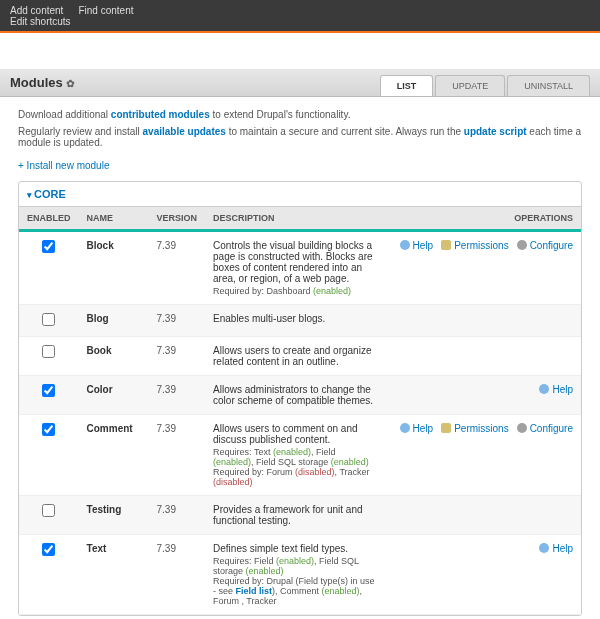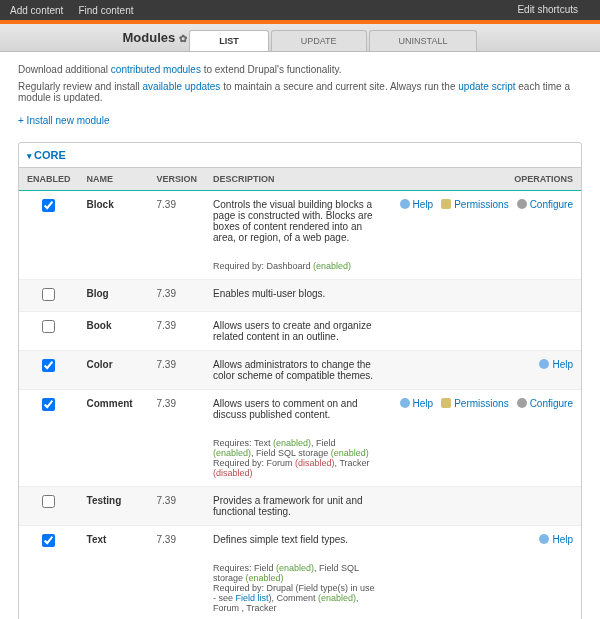--- a/index.html
+++ b/index.html
@@ -1,45 +1,45 @@
 <!DOCTYPE html>
 <html><head>
 <meta charset="utf-8">
 <style>
 * { box-sizing: border-box; margin: 0; padding: 0; }
 body { font-family: "Lucida Grande", Verdana, sans-serif; font-size: 11px; color: #333; background: #fff; }
-.topbar { background: #3a3a3a; color: #ccc; padding: 4px 10px; display: flex; justify-content: space-between; border-bottom: 4px solid #f97316; }
+.topbar { background: #3a3a3a; color: #ccc; padding: 4px 10px; display: flex; justify-content: space-between; border-bottom: 2px solid #f97316; flex-direction: column; }
 .topbar a { color: #ddd; text-decoration: none; margin-right: 12px; font-size: 10px; }
-.header { background: linear-gradient(#e8e8e8, #d5d5d5); border-bottom: 1px solid #bbb; padding: 6px 10px 0 10px; display: flex; justify-content: center; align-items: flex-end; }
+.header { background: linear-gradient(#e8e8e8, #d5d5d5); border-bottom: 1px solid #bbb; padding: 6px 10px 0 10px; display: flex; justify-content: space-between; align-items: flex-end; margin-top: 36px; }
 .page-title { font-size: 13px; font-weight: bold; padding-bottom: 6px; }
 .gear { color: #666; font-size: 10px; }
 .tabs { display: flex; }
-.tab { background: #e0e0e0; border: 1px solid #bbb; border-bottom: none; padding: 5px 29px; font-size: 9px; color: #666; margin-left: 2px; border-radius: 3px 3px 0 0; }
+.tab { background: #e0e0e0; border: 1px solid #bbb; border-bottom: none; padding: 5px 16px; font-size: 9px; color: #666; margin-left: 2px; border-radius: 3px 3px 0 0; }
 .tab.active { background: #fff; font-weight: bold; color: #333; }
 .content { padding: 12px 18px; }
 .intro { margin-bottom: 6px; color: #555; font-size: 10px; }
-a.link { color: #0074bd; text-decoration: none; }
-.install-link { color: #0074bd; text-decoration: none; font-size: 10px; display: inline-block; margin: 6px 0 16px 0; }
+a.link { color: #0074bd; text-decoration: none; font-weight: bold; }
+.install-link { color: #0074bd; text-decoration: none; font-size: 10px; display: inline-block; margin: 6px 0 10px 0; }
 .fieldset { border: 1px solid #ccc; border-radius: 3px; padding: 0; margin-bottom: 12px; }
 .legend { color: #0074bd; font-weight: bold; font-size: 11px; padding: 6px 8px; }
 .legend::before { content: "▾ "; font-size: 9px; }
 table { width: 100%; border-collapse: collapse; font-size: 10px; }
-thead th { background: #e8e8e8; border-top: 1px solid #ccc; border-bottom: 1px solid #14b8a6; padding: 6px 8px; text-align: left; font-weight: bold; color: #555; font-size: 9px; }
+thead th { background: #e8e8e8; border-top: 1px solid #ccc; border-bottom: 3px solid #14b8a6; padding: 6px 8px; text-align: left; font-weight: bold; color: #555; font-size: 9px; }
 tbody td { padding: 8px; border-bottom: 1px solid #eee; vertical-align: top; }
 tbody tr:nth-child(even) { background: #f7f7f7; }
 .col-enabled { width: 46px; text-align: center; }
 .col-name { width: 70px; font-weight: bold; margin-top: 24px; }
 .col-version { width: 44px; color: #555; }
 .col-ops { width: 160px; text-align: right; white-space: nowrap; }
 .op { color: #0074bd; text-decoration: none; margin-left: 8px; font-size: 10px; display: inline-flex; align-items: flex-start; gap: 3px; }
 .op-icon { display: inline-block; width: 10px; height: 10px; border-radius: 2px; }
 .ic-help { background: #7fb8e8; border-radius: 50%; }
 .ic-perm { background: #d4c070; }
 .ic-conf { background: #a0a0a0; border-radius: 50%; }
-.req { color: #555; font-size: 9px; margin-top: 18px; }
+.req { color: #555; font-size: 9px; margin-top: 2px; }
 .enabled { color: #5a9e3d; }
 .disabled { color: #b84c4c; }
 .row-highlight td { outline: none; }
 tr.row-highlight { outline: 2px solid #c33; outline-offset: -2px; }
 </style>
 </head>
 <body>
 
 <div class="topbar">
   <div>

